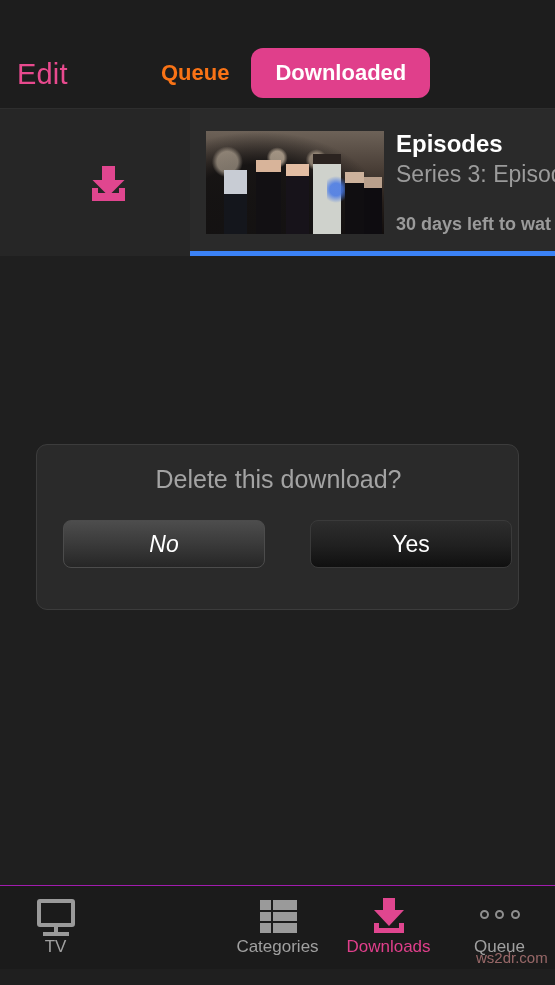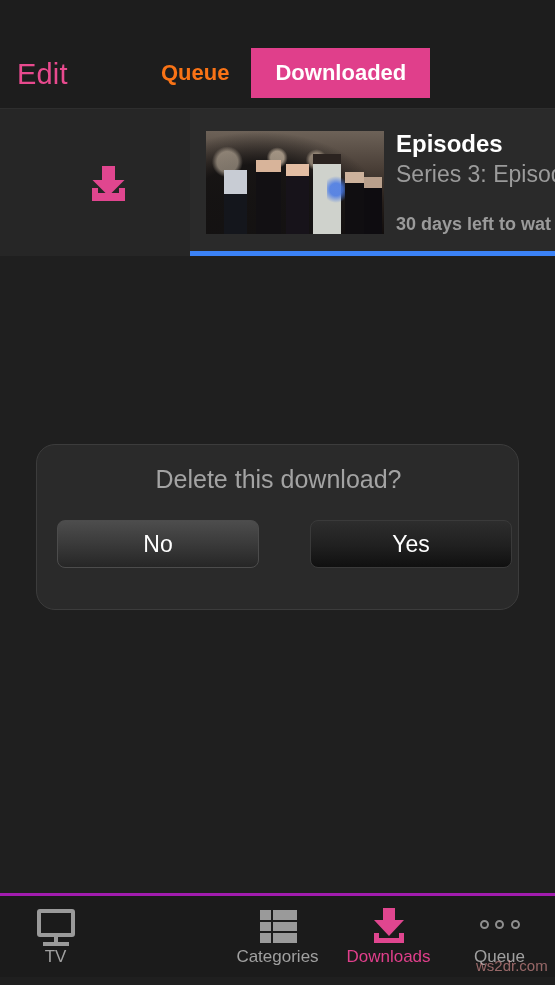--- a/index.html
+++ b/index.html
@@ -46,21 +46,21 @@
     line-height: 50px;
     font-size: 22px;
     font-weight: bold;
     color: #f97316;
     padding: 0 22px;
     cursor: pointer;
     vertical-align: top;
   }
   .seg.active {
     background: #e03f8b;
-    border-radius: 0;
+    border-radius: 12px;
     color: #ffffff;
     padding: 0 24px;
   }
 
   
   #list-area {
     position: absolute;
     left: 0; top: 109px;
     width: 555px; height: 792px;
     background: #1f1f1f;
@@ -145,21 +145,21 @@
     overflow: hidden;
   }
 
   
   #dialog {
     position: absolute;
     left: 36px; top: 444px;
     width: 483px; height: 166px;
     background: #2a2a2a;
     border: 1px solid #3c3c3c;
-    border-radius: 19px;
+    border-radius: 11px;
   }
   #dialog-title {
     position: absolute;
     left: 0; top: 20px;
     width: 483px;
     text-align: center;
     font-size: 25px;
     color: #a3a3a3;
   }
   .dlg-btn {
@@ -168,37 +168,38 @@
     width: 202px; height: 48px;
     border-radius: 8px;
     border: 1px solid #4c4c4c;
     text-align: center;
     line-height: 46px;
     font-size: 23px;
     color: #ffffff;
     cursor: pointer;
   }
   #btn-no {
-    left: 20px;
+    left: 26px;
     background: linear-gradient(180deg, #4d4d4d 0%, #3a3a3a 50%, #262626 100%);
+    font-style: italic;
   }
   #btn-yes {
     left: 261px;
     background: linear-gradient(180deg, #2d2d2d 0%, #212121 50%, #101010 100%);
     border-color: #3a3a3a;
     margin-left: 12px;
   }
 
   
   #tabbar {
     position: absolute;
-    left: 0; bottom: 8px;
+    left: 0; bottom: 16px;
     width: 555px; height: 84px;
     background: #1b1b1b;
-    border-top: 3px solid #a21caf;
+    border-top: 1px solid #a21caf;
   }
   .tab {
     position: absolute;
     top: 0;
     width: 111px; height: 84px;
     text-align: center;
     cursor: pointer;
   }
   .tab-icon {
     position: relative;

